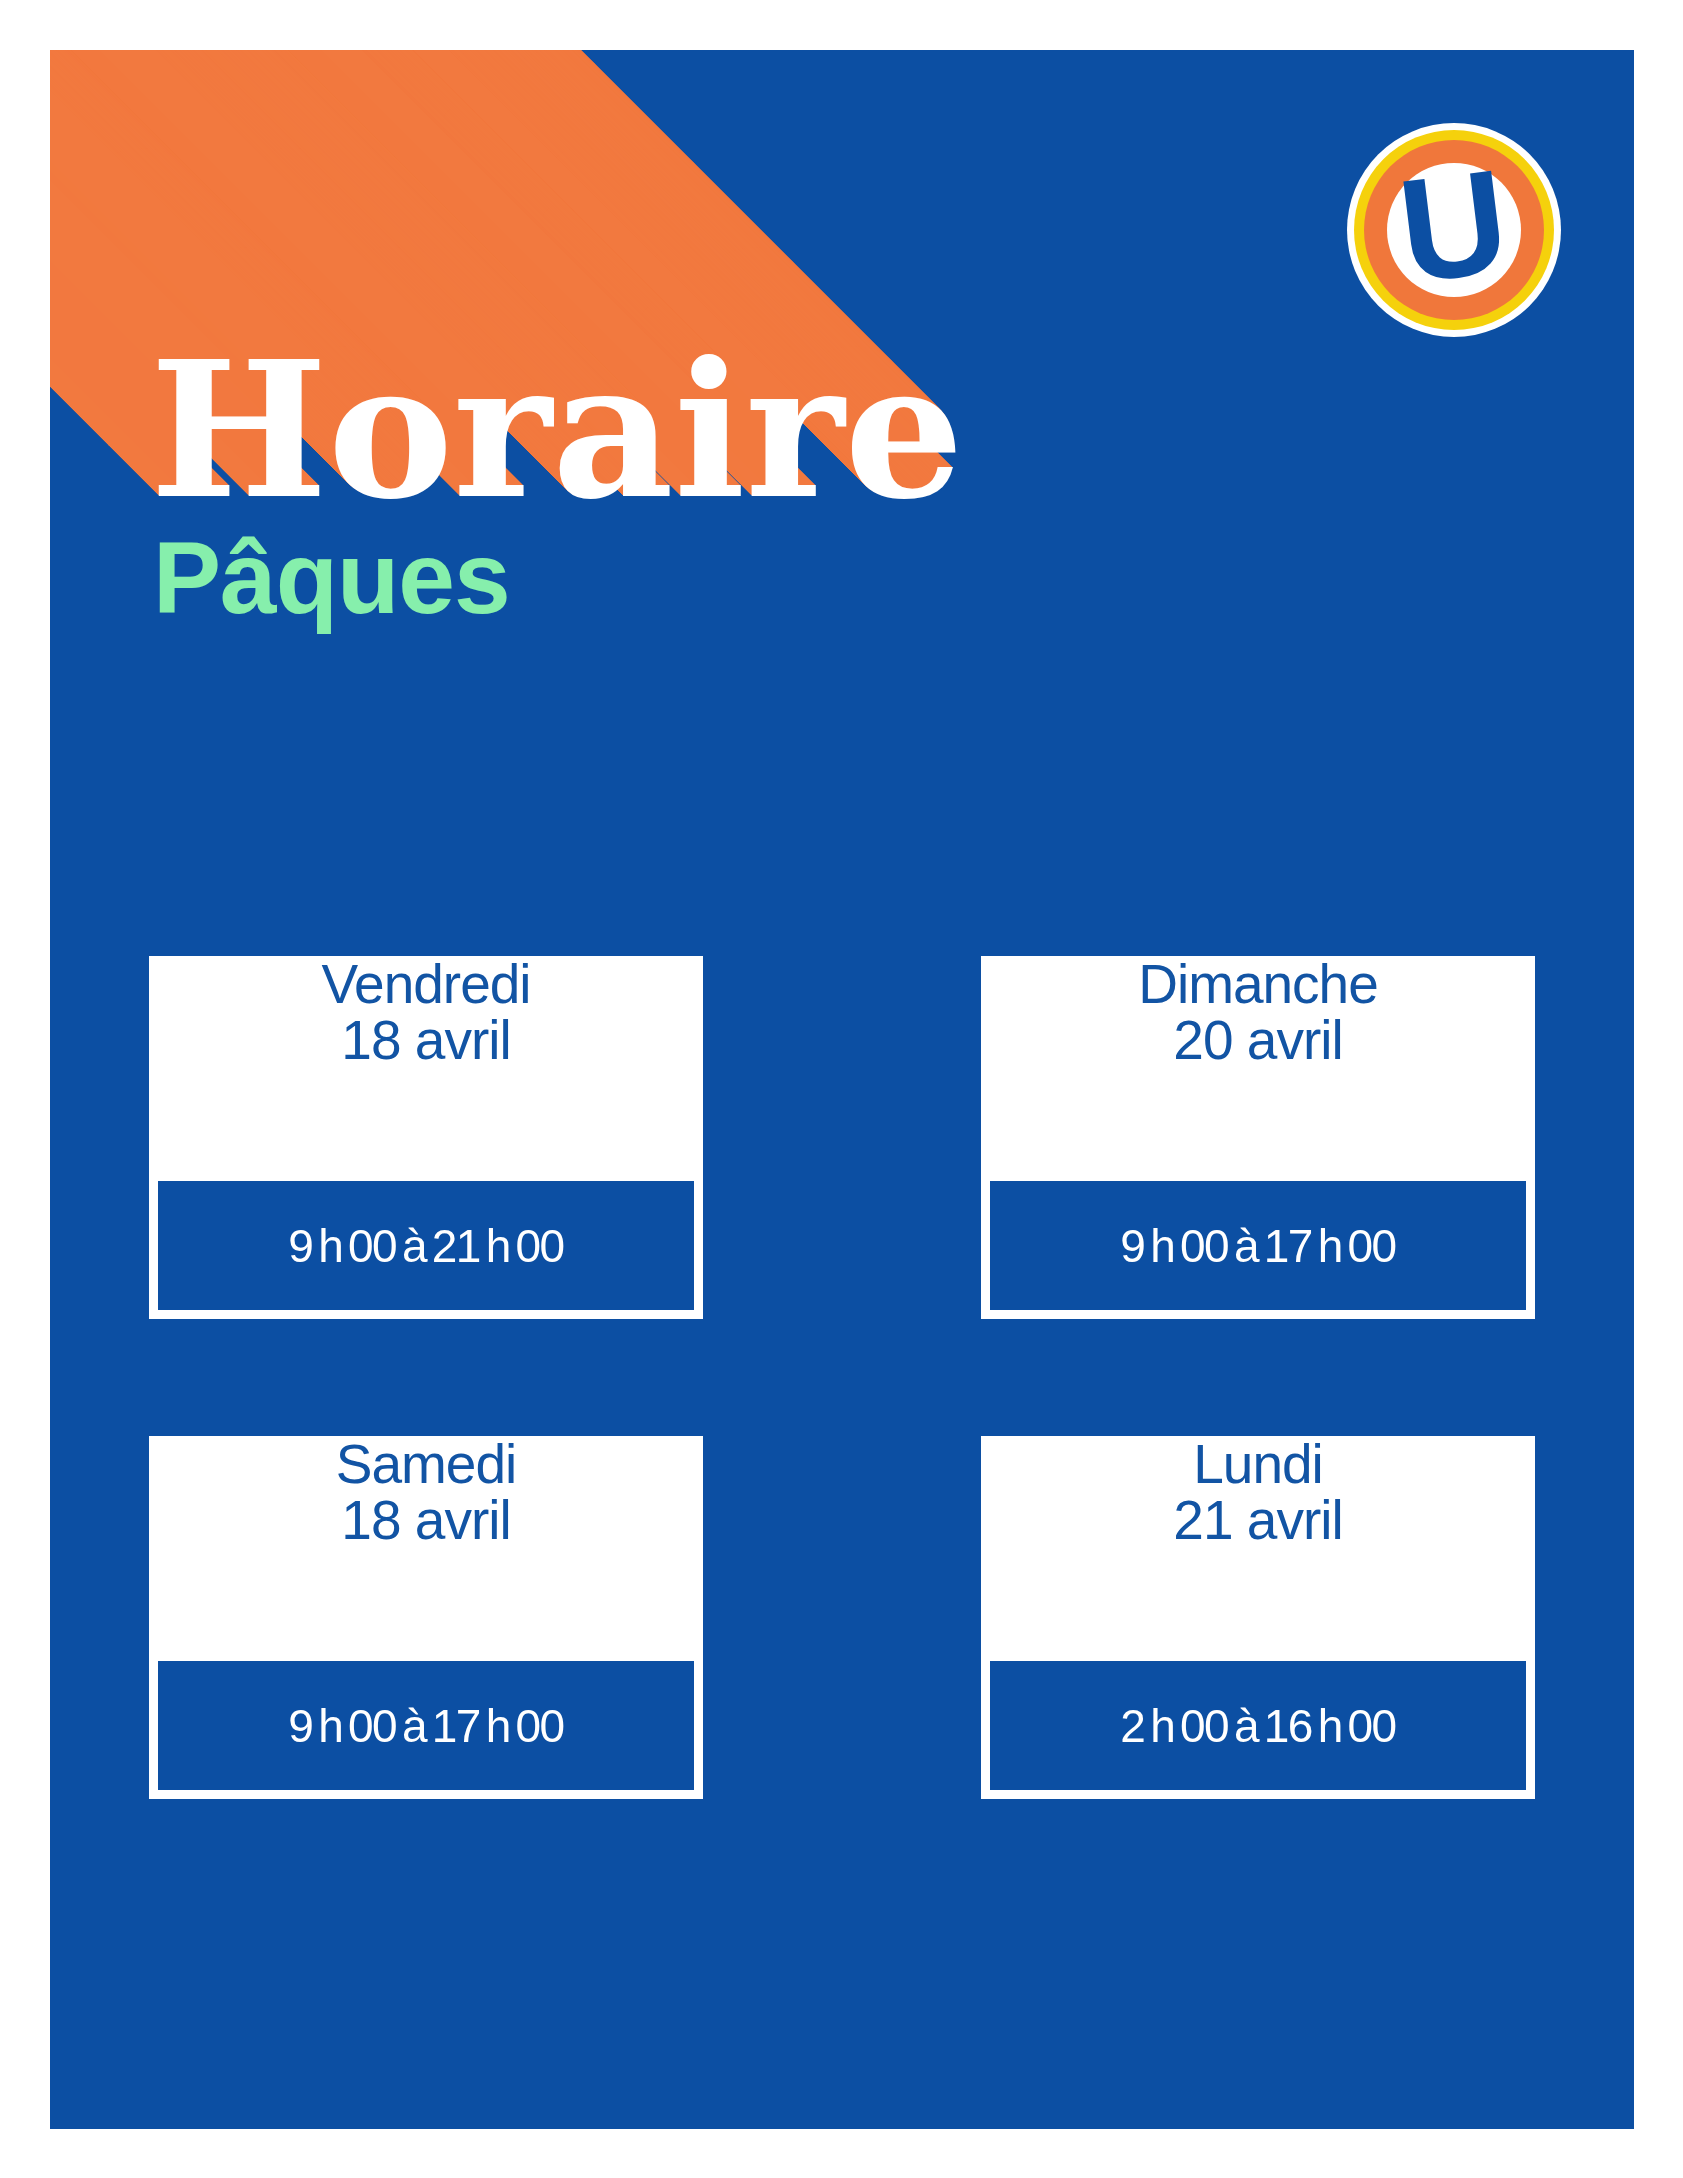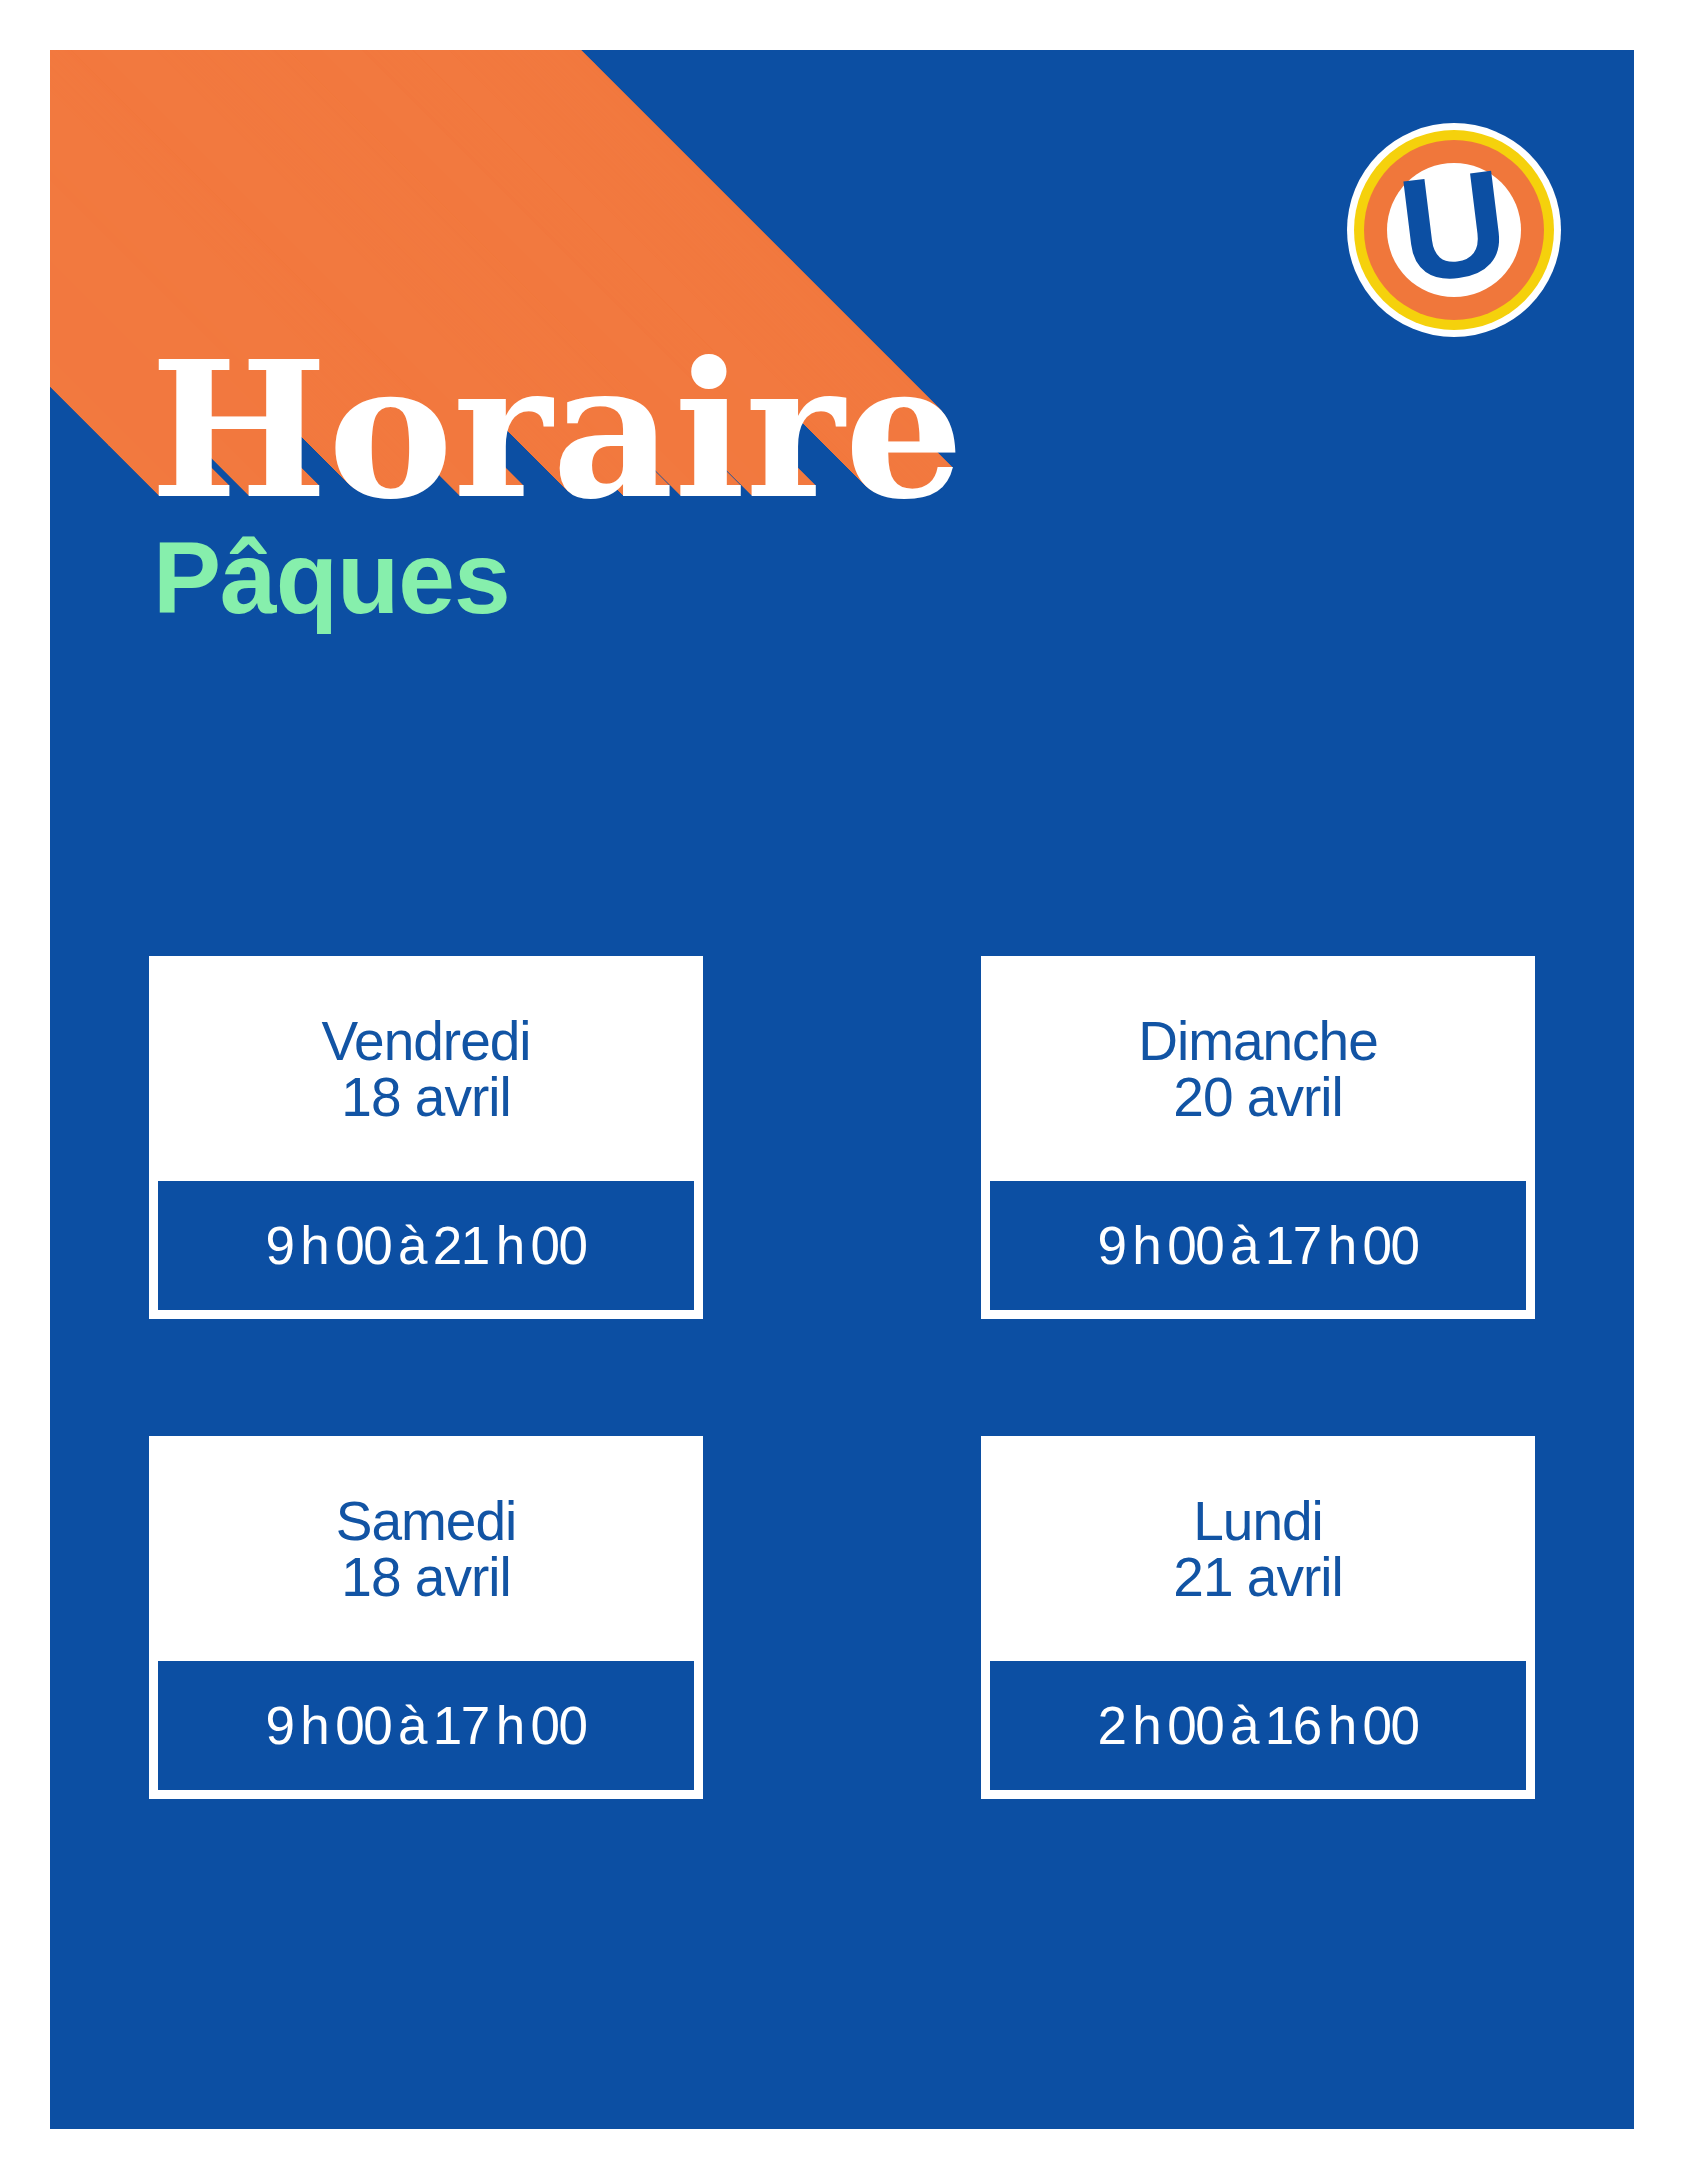--- a/index.html
+++ b/index.html
@@ -70,39 +70,39 @@
   .card-2 { left: 931px; top: 906px; }
   .card-3 { left: 99px; top: 1386px; }
   .card-4 { left: 931px; top: 1386px; }
 
   .card-day {
     position: absolute;
     left: 0; top: 0; right: 0;
     height: 226px;
     display: flex;
     flex-direction: column;
-    justify-content: center;
+    justify-content: flex-start;
     align-items: center;
     text-align: center;
     color: var(--day-text);
     font-size: 55px;
     line-height: 56px;
     font-weight: 500;
     letter-spacing: -1px;
   }
   .card-hours {
     position: absolute;
     left: 9px; right: 9px; bottom: 9px;
     height: 129px;
     background: var(--blue);
     display: flex;
     align-items: center;
     justify-content: center;
     color: #ffffff;
-    font-size: 53px;
+    font-size: 46px;
     font-weight: 500;
     letter-spacing: -1.5px;
     word-spacing: -0.12em;
     white-space: nowrap;
   }
 </style>
 </head>
 <body style="--blue: #0C4FA3; --orange: #F2793F; --logo-orange: #F0773B; --yellow: #F5D10C; --day-text: #1254A4;">
 
 <div class="page-inner">

